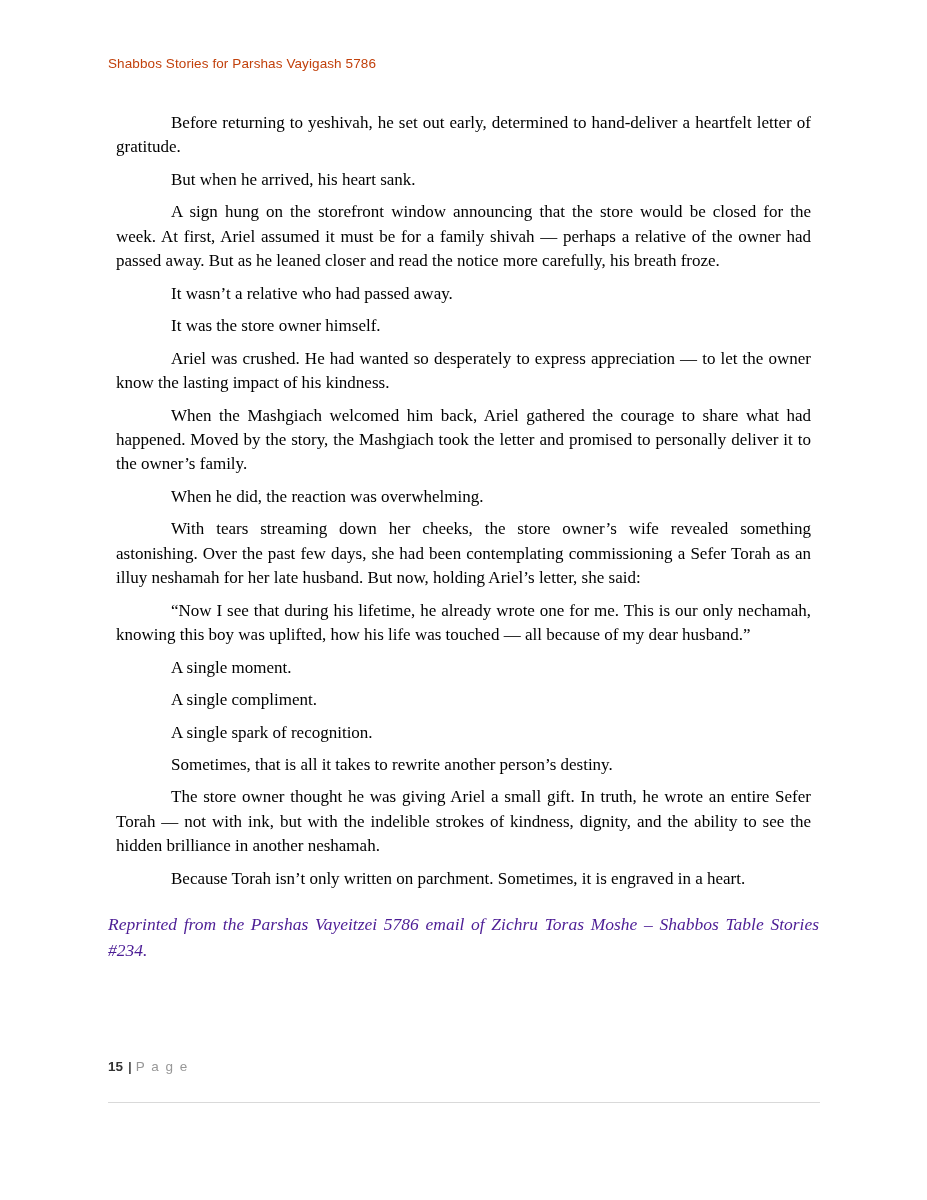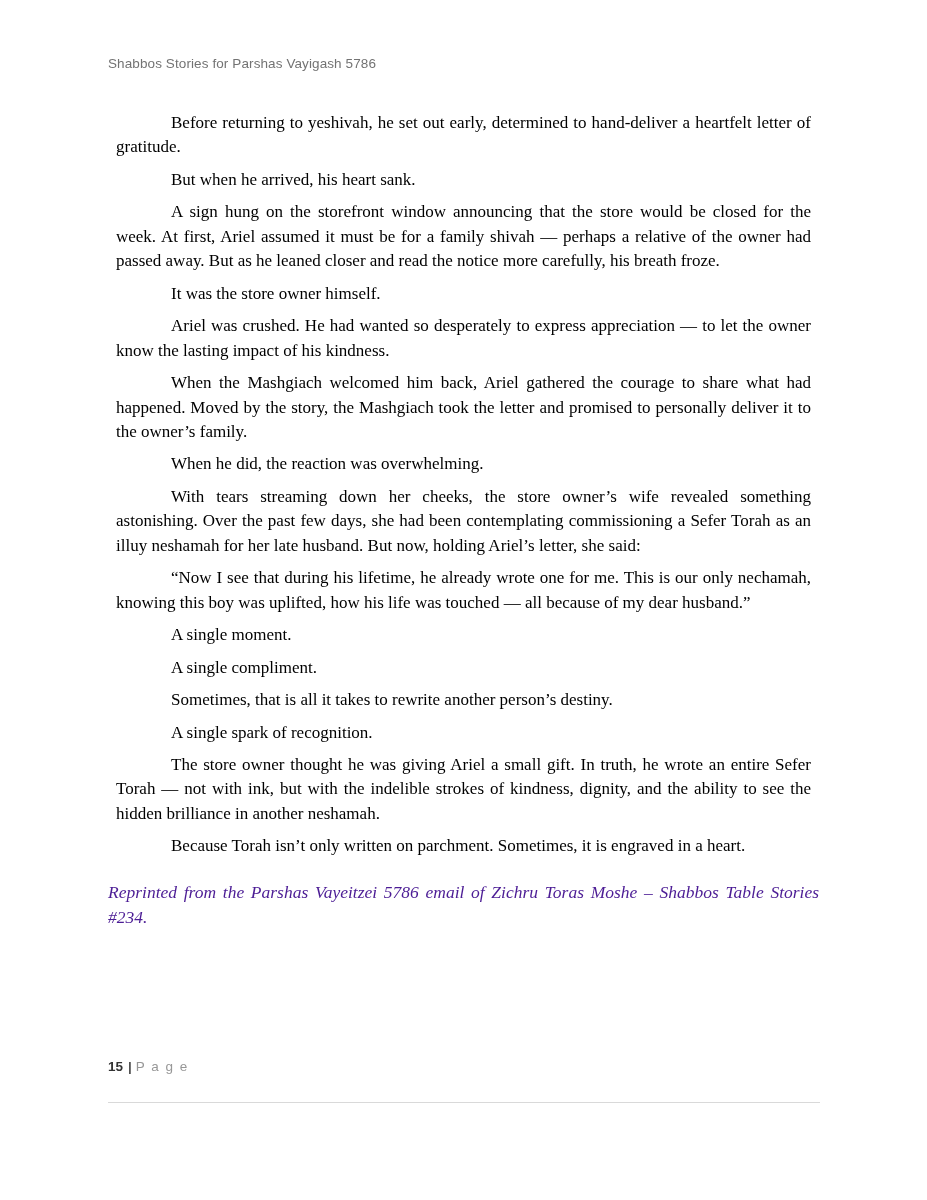--- a/index.html
+++ b/index.html
@@ -15,21 +15,21 @@
     overflow: hidden;
   }
   .doc-header {
     position: absolute;
     left: 108px;
     top: 56px;
     width: 711px;
     font-family: "Liberation Sans", "DejaVu Sans", sans-serif;
     font-size: 13.5px;
     font-weight: 400;
-    color: #737373;
+    color: #c2410c;
     letter-spacing: 0.1px;
   }
   .content {
     position: absolute;
     left: 108px;
     top: 103px;
     width: 711px;
     font-family: "Liberation Serif", "DejaVu Serif", serif;
     color: #000000;
   }
@@ -87,30 +87,31 @@
 
   <div class="doc-header">
     <span>Shabbos Stories for Parshas Vayigash 5786</span>
   </div>
 
   <div class="content">
     <div>
         <p class="para">Before returning to yeshivah, he set out early, determined to hand-deliver a heartfelt letter of gratitude.</p>
         <p class="para">But when he arrived, his heart sank.</p>
         <p class="para">A sign hung on the storefront window announcing that the store would be closed for the week. At first, Ariel assumed it must be for a family shivah — perhaps a relative of the owner had passed away. But as he leaned closer and read the notice more carefully, his breath froze.</p>
+        <p class="para">It wasn’t a relative who had passed away.</p>
         <p class="para">It was the store owner himself.</p>
         <p class="para">Ariel was crushed. He had wanted so desperately to express appreciation — to let the owner know the lasting impact of his kindness.</p>
         <p class="para">When the Mashgiach welcomed him back, Ariel gathered the courage to share what had happened. Moved by the story, the Mashgiach took the letter and promised to personally deliver it to the owner’s family.</p>
         <p class="para">When he did, the reaction was overwhelming.</p>
         <p class="para">With tears streaming down her cheeks, the store owner’s wife revealed something astonishing. Over the past few days, she had been contemplating commissioning a Sefer Torah as an illuy neshamah for her late husband. But now, holding Ariel’s letter, she said:</p>
         <p class="para">“Now I see that during his lifetime, he already wrote one for me. This is our only nechamah, knowing this boy was uplifted, how his life was touched — all because of my dear husband.”</p>
         <p class="para">A single moment.</p>
         <p class="para">A single compliment.</p>
+        <p class="para">A single spark of recognition.</p>
         <p class="para">Sometimes, that is all it takes to rewrite another person’s destiny.</p>
-        <p class="para">A single spark of recognition.</p>
         <p class="para">The store owner thought he was giving Ariel a small gift. In truth, he wrote an entire Sefer Torah — not with ink, but with the indelible strokes of kindness, dignity, and the ability to see the hidden brilliance in another neshamah.</p>
         <p class="para">Because Torah isn’t only written on parchment. Sometimes, it is engraved in a heart.</p>
       </div>
     <p class="attribution">Reprinted from the Parshas Vayeitzei 5786 email of Zichru Toras Moshe – Shabbos Table Stories #234.</p>
   </div>
 
   <div class="footer-rule"></div>
 
   <div class="doc-footer">
     <span class="page-number">15</span><span class="footer-sep">|</span><span class="page-label">P a g e</span>

